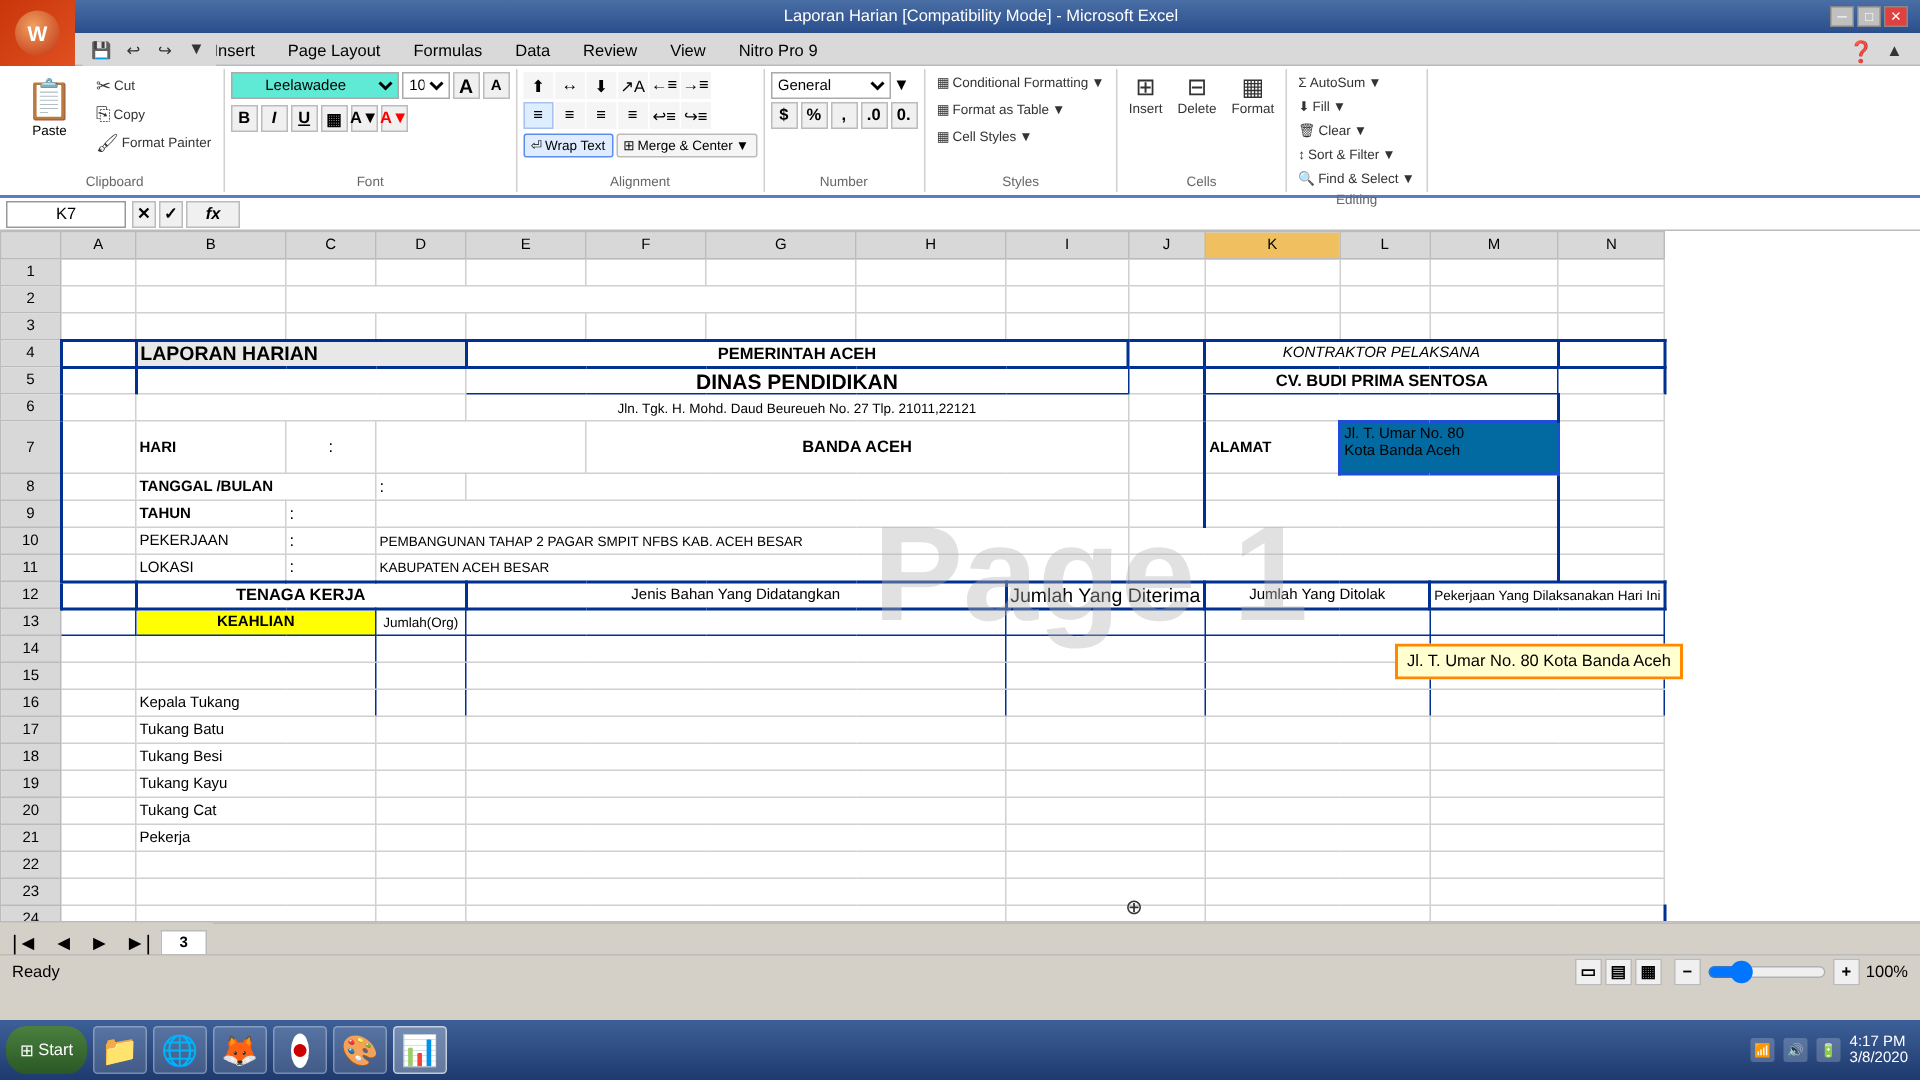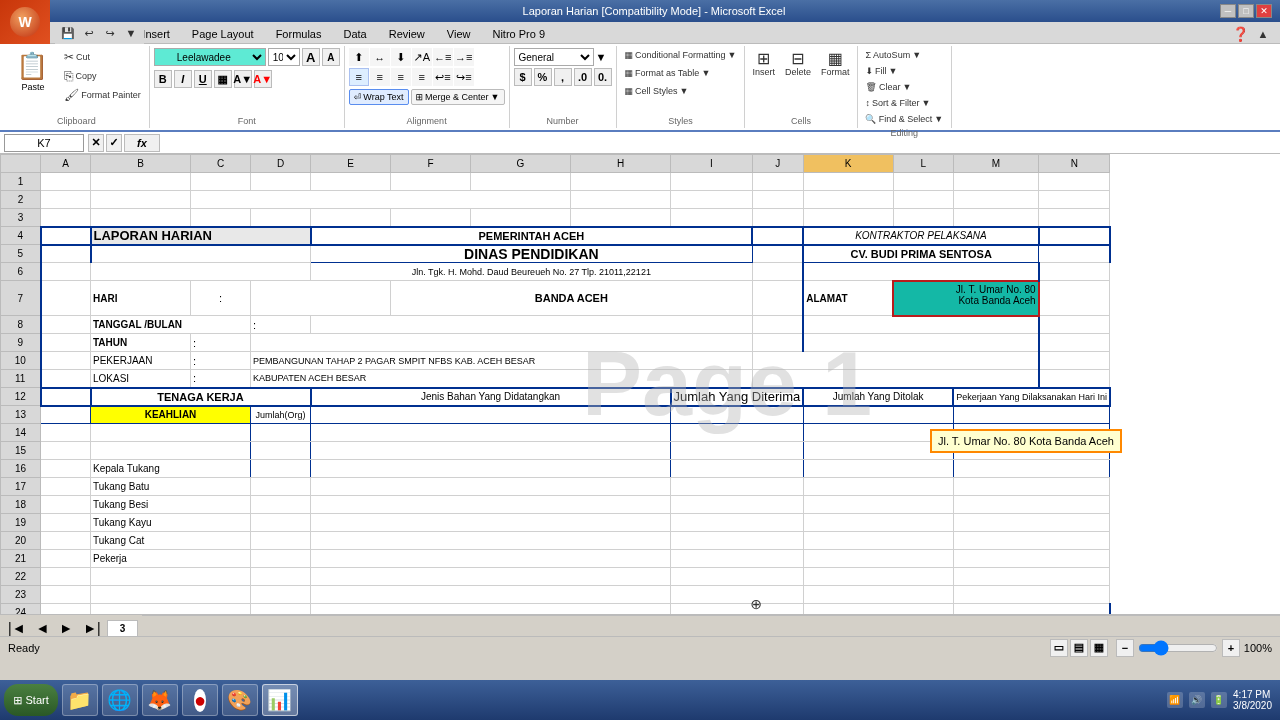--- a/index.html
+++ b/index.html
@@ -751,21 +751,21 @@
 
       <tr style="height:35px;">
         <td class="row-header">7</td>
         <td style="border-left:2px solid #003090;"></td>
         <td style="font-weight:bold; font-size:10px;">HARI</td>
         <td style="text-align:center;">:</td>
         <td colspan="2"></td>
         <td colspan="4" style="text-align:center; font-weight:bold;">BANDA ACEH</td>
         <td style="border-right:2px solid #003090;"></td>
         <td style="font-size:10px; font-weight:bold;">ALAMAT</td>
-        <td colspan="2" style="border:2px solid #b91c1c; background:#14b8a6; font-size:10px; vertical-align:top; padding:2px;text-align:right;">Jl. T. Umar No. 80<br>Kota Banda Aceh</td>
+        <td colspan="2" style="border:2px solid #1d4ed8; background:#0369a1; font-size:10px; vertical-align:top; padding:2px;">Jl. T. Umar No. 80<br>Kota Banda Aceh</td>
         <td></td>
       </tr>
 
       <tr>
         <td class="row-header">8</td>
         <td style="border-left:2px solid #003090;"></td>
         <td colspan="2" style="font-weight:bold; font-size:10px;"><span>TANGGAL</span> <span>/BULAN</span></td>
         <td>:</td>
         <td colspan="5"></td>
         <td style="border-right:2px solid #003090;"></td>

